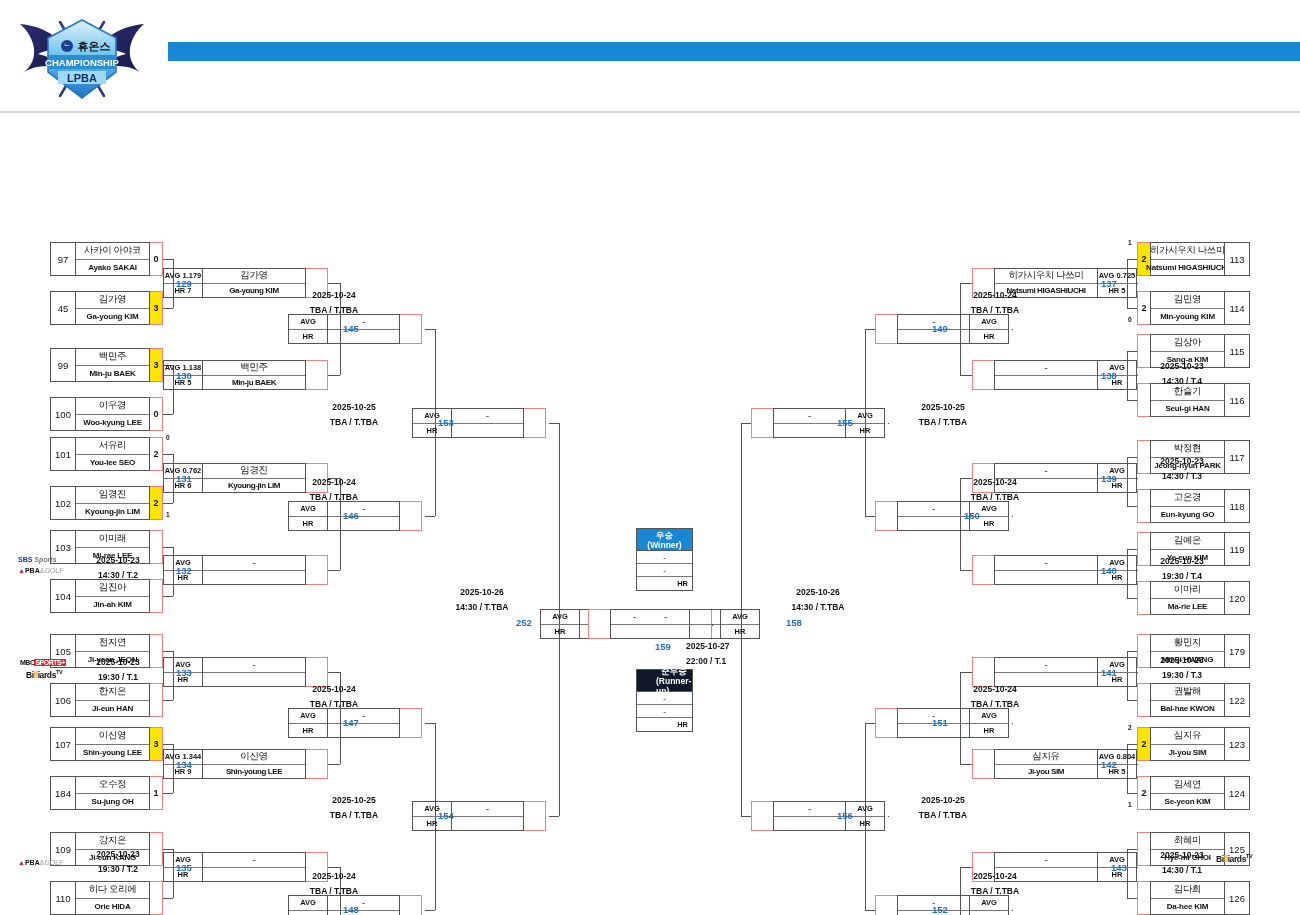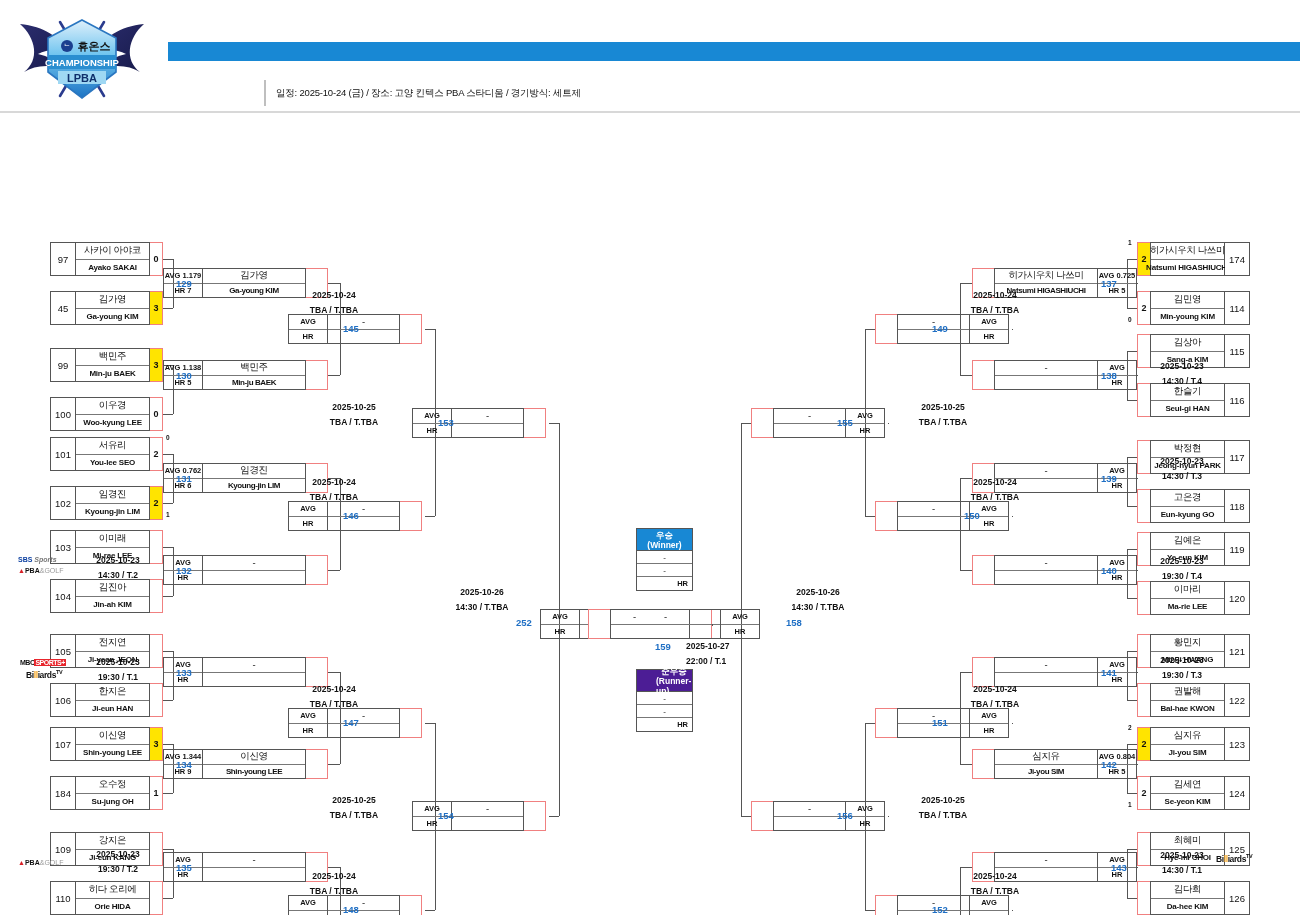--- a/index.html
+++ b/index.html
@@ -89,21 +89,21 @@
   
   .mid { position:absolute; font-size:9.5px; font-weight:bold; color:#1f6fc4; }
   .sched { position:absolute; font-size:8.5px; font-weight:bold; text-align:center; line-height:15px; white-space:nowrap; }
 
   
   .finalbox { position:absolute; width:57px; }
   .finalbox .cap { height:23px; color:#fff; font-size:8.5px; font-weight:bold;
       display:flex; flex-direction:column; align-items:center; justify-content:center;
       line-height:10px; border:1.2px solid #555; }
   .finalbox .cap.win { background:#1888d4; }
-  .finalbox .cap.run { background:#4c1d95;padding-left:19px; }
+  .finalbox .cap.run { background:#0f172a;padding-left:19px; }
   .finalbox .body { border:1.2px solid #555; border-top:none; }
   .finalbox .body div { height:13px; display:flex; align-items:center; justify-content:center;
       font-size:8px; border-bottom:1.1px solid #777; }
   .finalbox .body div:last-child { border-bottom:none; justify-content:flex-end;
       padding-right:4px; font-weight:bold; font-size:7.5px; }
 
   
   .blogo { position:absolute; font-size:7px; font-weight:bold; white-space:nowrap; }
   .sbs { color:#0a3ea0; }
   .sbs i { color:#777; font-style:italic; font-weight:bold; }
@@ -143,21 +143,20 @@
     <circle cx="55" cy="38" r="6" fill="#1b3f8f"></circle>
     <text x="55" y="41" font-size="7" fill="#fff" text-anchor="middle" font-family="'Liberation Sans',sans-serif">ᄂ</text>
     <text x="82" y="42" font-size="11" fill="#111" text-anchor="middle" font-weight="bold" font-family="'Liberation Sans',sans-serif">휴온스</text>
     <rect x="36" y="47" width="68" height="14" fill="#2a8ed0"></rect>
     <text x="70" y="58" font-size="9.5" fill="#fff" text-anchor="middle" font-weight="bold" font-family="'Liberation Sans',sans-serif">CHAMPIONSHIP</text>
     <rect x="46" y="63" width="48" height="13" fill="#9fd8f3"></rect>
     <text x="70" y="74" font-size="11" fill="#0f2f6b" text-anchor="middle" font-weight="bold" font-family="'Liberation Sans',sans-serif">LPBA</text>
   </svg>
 
   <div id="title-bar"></div>
-  <div class="meta" id="meta-ko">일정: 2025-10-24 (금) / 장소: 고양 킨텍스 PBA 스타디움 / 경기방식: 세트제</div>
   <div id="header-rule"></div>
 </div>
 
 <div id="bracket">
     <div class="pbox" style="left:50px;top:129px;">
       <div class="pseed">97</div>
       <div class="pnames">
         <div class="kr">사카이 아야코</div>
         <div class="en">Ayako SAKAI</div>
       </div>
@@ -263,21 +262,21 @@
     </div>
     <div class="pbox" style="left:50px;top:768px;">
       <div class="pseed">110</div>
       <div class="pnames">
         <div class="kr">히다 오리에</div>
         <div class="en">Orie HIDA</div>
       </div>
       <div class="pscore "></div>
     </div>
     <div class="pbox rtl" style="left:1137px;top:129px;">
-      <div class="pseed">174</div>
+      <div class="pseed">113</div>
       <div class="pnames">
         <div class="kr">히가시우치 나쓰미</div>
         <div class="en">Natsumi HIGASHIUCHI</div>
       </div>
       <div class="pscore win">2</div>
     </div>
     <div class="setnum" style="left:1128px;top:126px;">1</div>
     <div class="pbox rtl" style="left:1137px;top:178px;">
       <div class="pseed">114</div>
       <div class="pnames">
@@ -329,21 +328,21 @@
     </div>
     <div class="pbox rtl" style="left:1137px;top:468px;">
       <div class="pseed">120</div>
       <div class="pnames">
         <div class="kr">이마리</div>
         <div class="en">Ma-rie LEE</div>
       </div>
       <div class="pscore "></div>
     </div>
     <div class="pbox rtl" style="left:1137px;top:521px;">
-      <div class="pseed">121</div>
+      <div class="pseed">179</div>
       <div class="pnames">
         <div class="kr">황민지</div>
         <div class="en">Min-ji HWANG</div>
       </div>
       <div class="pscore "></div>
     </div>
     <div class="pbox rtl" style="left:1137px;top:570px;">
       <div class="pseed">122</div>
       <div class="pnames">
         <div class="kr">권발해</div>

